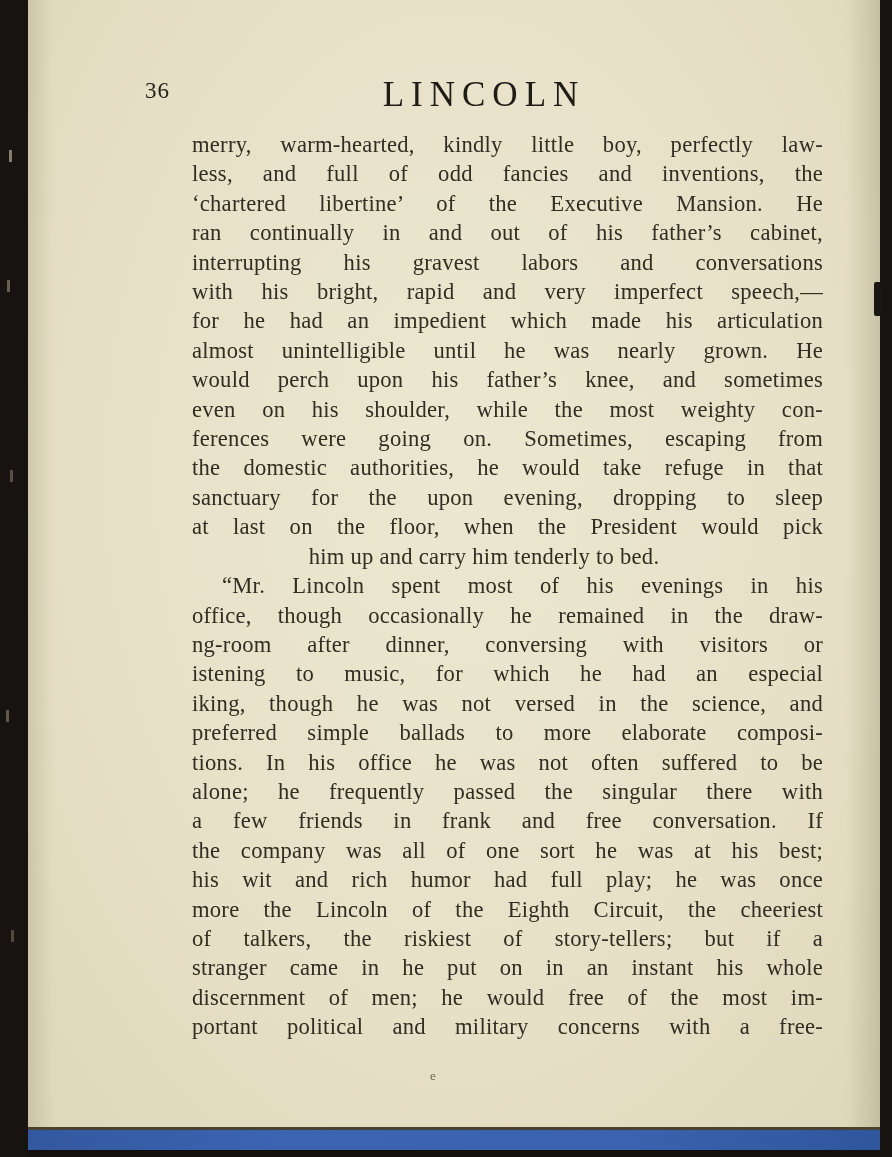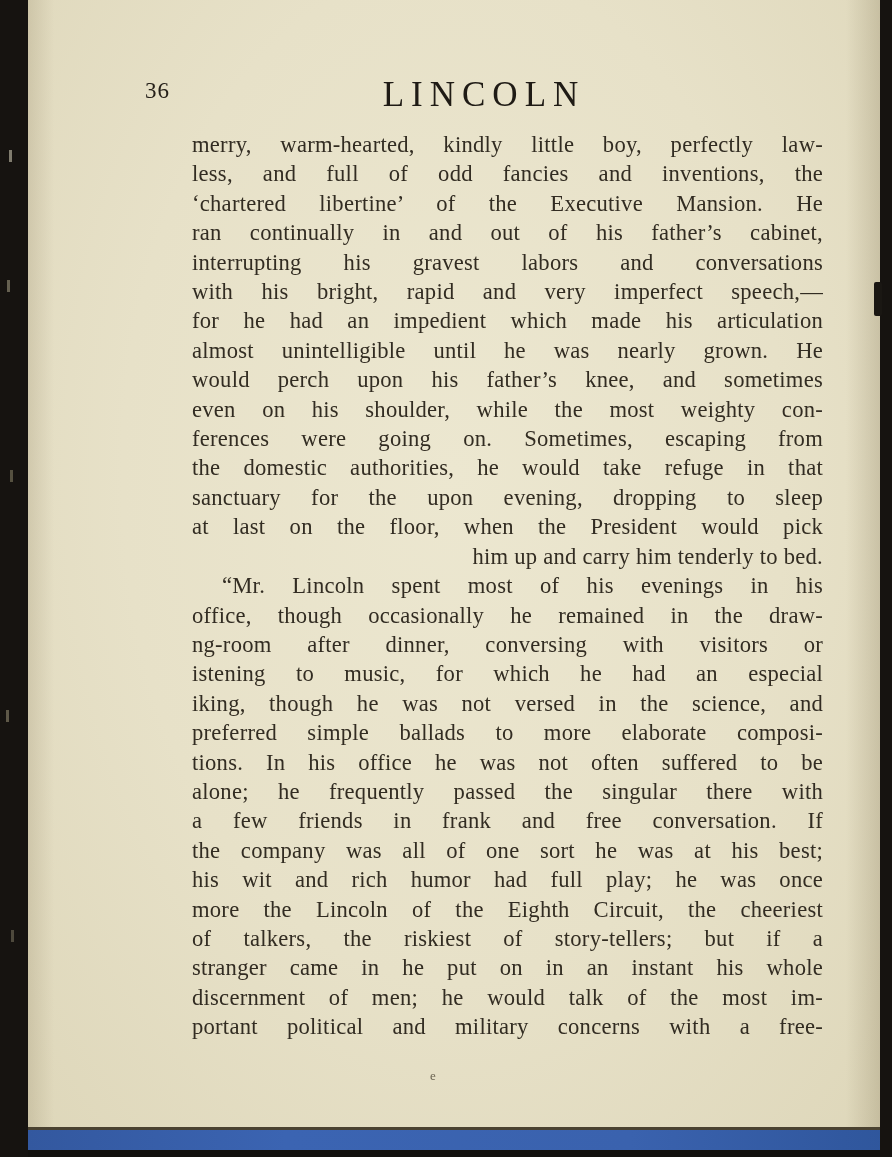--- a/index.html
+++ b/index.html
@@ -40,21 +40,21 @@
   .page-header{position:relative;height:58px;}
   .page-number{
     position:absolute;left:0;top:6px;
     font-size:23px;letter-spacing:1px;color:#26211a;
   }
   .page-title{
     display:block;text-align:center;padding-top:3px;
     font-size:35px;letter-spacing:7px;color:#1f1b15;
   }
   .text-block{font-size:22.6px;line-height:29.4px;letter-spacing:0.25px;}
-  .line{text-align:right;}
+  .line{text-align:center;}
   .line.just{text-align:justify;text-align-last:justify;text-justify:inter-word;margin-left:47px;}
   .line.indent{text-indent:30px;}
   .footer-mark{
     position:absolute;left:402px;top:1068px;
     font-size:13px;color:#6b6452;z-index:3;
   }
 </style>
 </head>
 <body>
 
@@ -91,21 +91,21 @@
           <div class="line just">iking, though he was not versed in the science, and</div>
           <div class="line just">preferred simple ballads to more elaborate composi-</div>
           <div class="line just">tions.  In his office he was not often suffered to be</div>
           <div class="line just">alone; he frequently passed the singular there with</div>
           <div class="line just">a few friends in frank and free conversation.  If</div>
           <div class="line just">the company was all of one sort he was at his best;</div>
           <div class="line just">his wit and rich humor had full play; he was once</div>
           <div class="line just">more the Lincoln of the Eighth Circuit, the cheeriest</div>
           <div class="line just">of talkers, the riskiest of story-tellers; but if a</div>
           <div class="line just">stranger came in he put on in an instant his whole</div>
-          <div class="line just">discernment of men; he would talk of the most im-</div>
+          <div class="line just">discernment of men; he would free of the most im-</div>
           <div class="line just">portant political and military concerns with a free-</div>
         </main>
     </div>
 
     <span class="footer-mark">e</span>
   </div>
 
   <div class="edge edge-left"></div>
   <div class="edge edge-right"></div>
 

